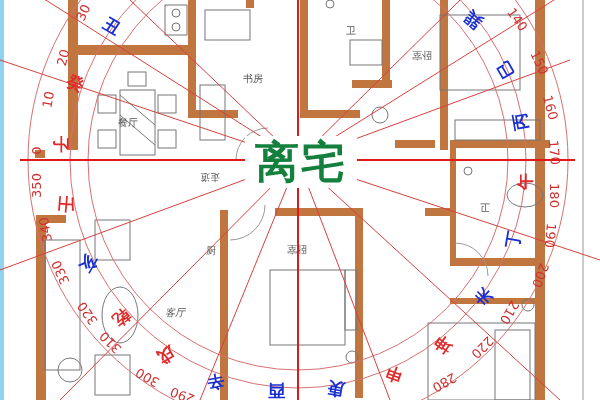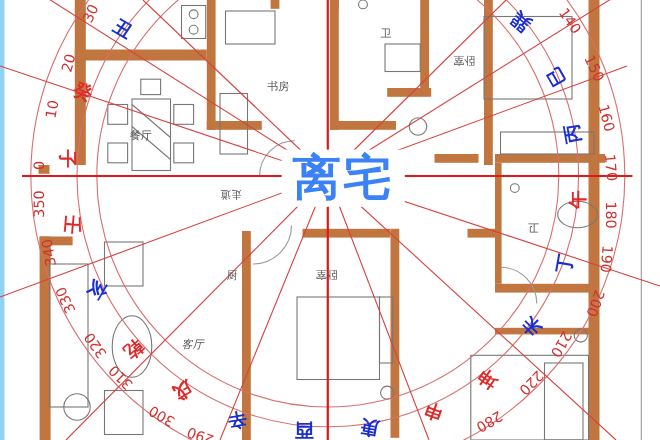--- a/index.html
+++ b/index.html
@@ -1,20 +1,20 @@
 <!DOCTYPE html>
 <html><head>
 <meta charset="utf-8">
 <style>
   html, body { margin:0; padding:0; }
   body { width:600px; height:400px; overflow:hidden; background:#ffffff; position:relative; font-family:"DejaVu Sans", sans-serif; }
   .frame { position:absolute; left:0; top:0; width:600px; height:400px; }
   .edge-left { position:absolute; left:0; top:0; width:4px; height:400px; background:#8fd3f0; }
   svg { position:absolute; left:0; top:0; }
-  .title { position:absolute; left:256px; top:136px; width:112px; height:52px; background:#fff; color:#3b82f6; font-size:44px; font-weight:bold; line-height:52px; text-align:center; letter-spacing:2px; font-family:"DejaVu Sans", sans-serif; }
+  .title { position:absolute; left:245px; top:136px; width:112px; height:52px; background:#fff; color:#15803d; font-size:44px; font-weight:bold; line-height:52px; text-align:center; letter-spacing:2px; font-family:"DejaVu Sans", sans-serif; }
   .room-label { position:absolute; font-size:10px; color:#555; font-family:"DejaVu Sans", sans-serif; }
   .gua { position:absolute; font-size:17px; font-weight:bold; font-family:"DejaVu Sans", sans-serif; }
   .gua.red { color:#e02a2a; }
   .gua.blue { color:#1a2fd0; }
   .deg { position:absolute; font-size:13px; color:#d03030; font-family:"DejaVu Sans", sans-serif; }
 </style>
 </head>
 <body>
 
 <div class="frame">

